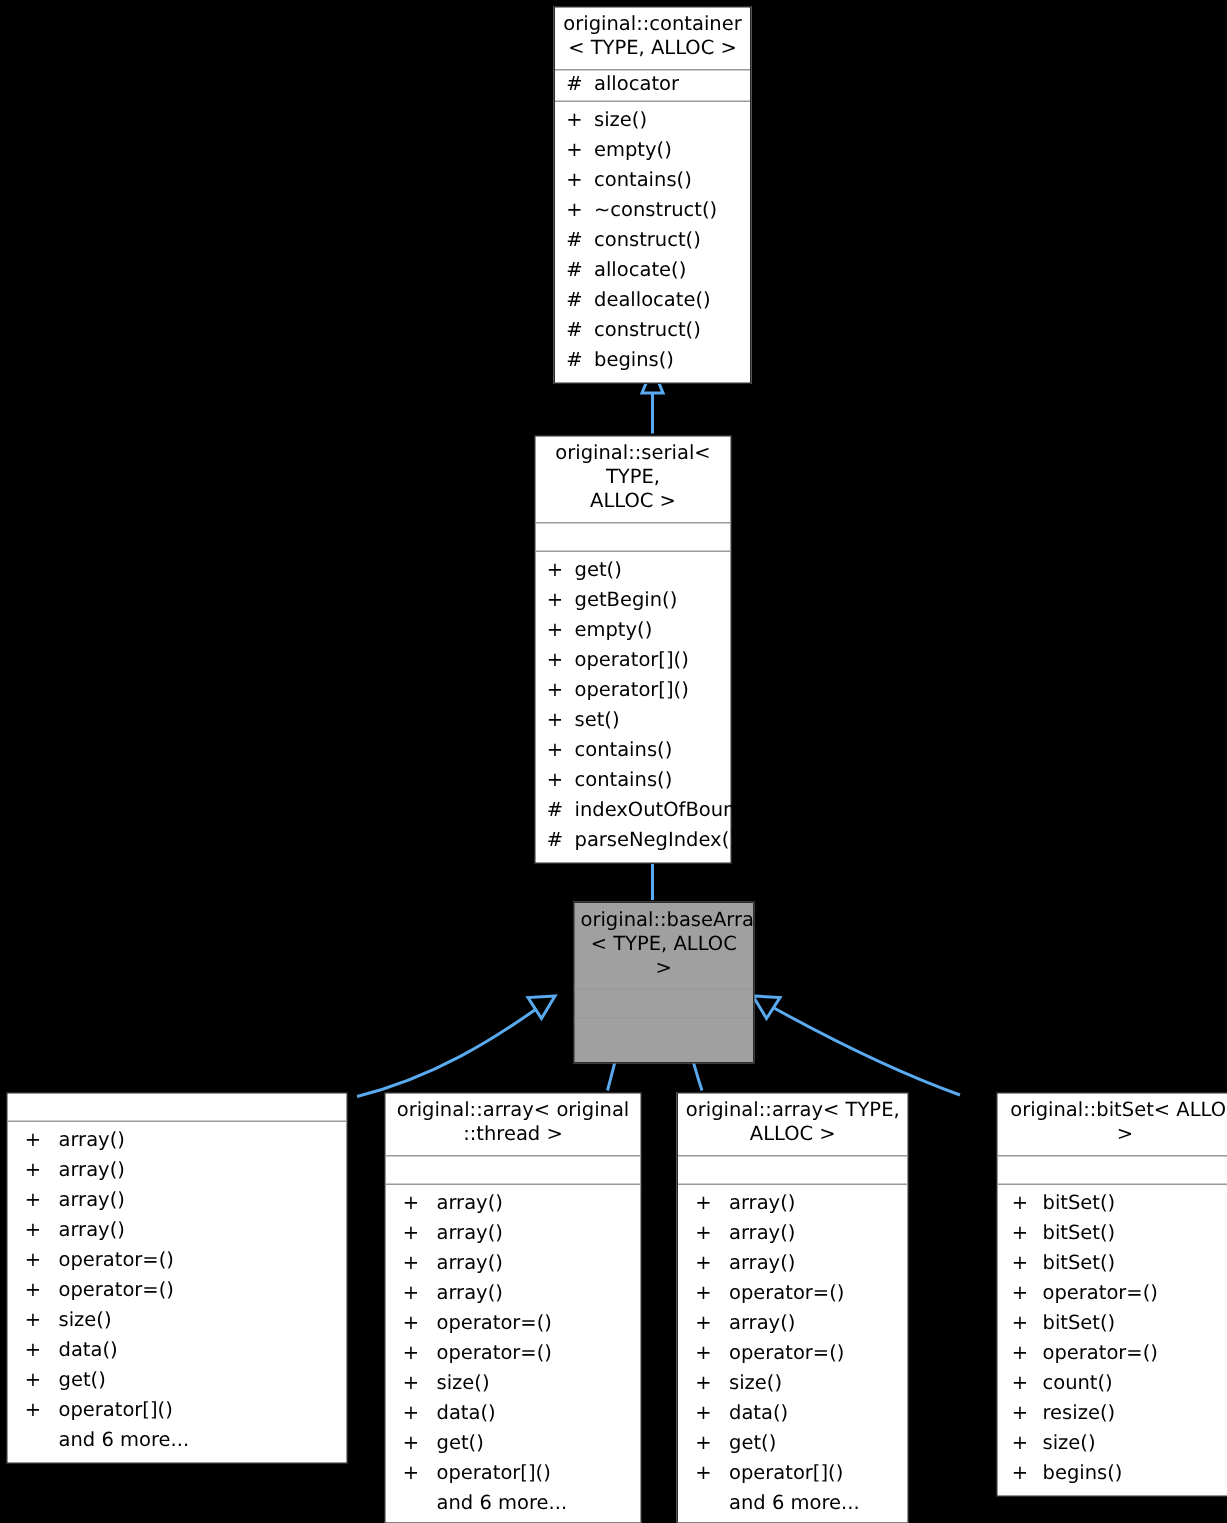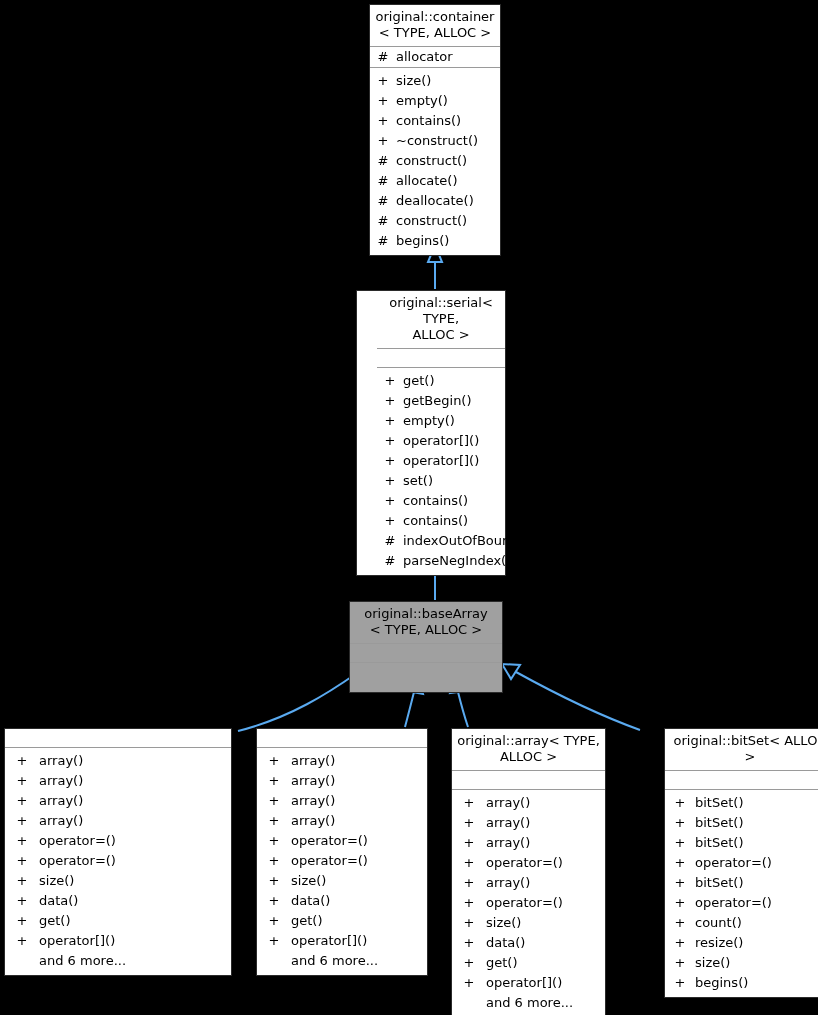--- a/index.html
+++ b/index.html
@@ -74,22 +74,22 @@
     text-align: left;
   }
   .row.more .vis { visibility: hidden; }
 
   
   #node-container .row .vis { width: 26px; flex: 0 0 26px; }
   #node-serial .row .vis { width: 26px; flex: 0 0 26px; }
   #node-bitset .row .vis { width: 30px; flex: 0 0 30px; }
 
   #node-container { left: 369px; top: 4px;  width: 132px; }
-  #node-serial    { left: 356px; top: 290px; width: 150px; padding-left: 20px; }
-  #node-basearray { left: 349px; top: 601px; width: 154px; }
+  #node-serial    { left: 356px; top: 290px; width: 132px; }
+  #node-basearray { left: 382px; top: 601px; width: 121px; }
   #node-array-underlying { left: 4px;   top: 728px; width: 228px; }
   #node-array-thread     { left: 256px; top: 728px; width: 172px; }
   #node-array-type       { left: 451px; top: 728px; width: 155px; }
   #node-bitset           { left: 631px; top: 728px; width: 172px; margin-left: 33px; }
 
   #node-container .attrs { padding: 0; }
   #node-container .attrs .row { height: 20px; line-height: 20px; }
   .node .attrs .row { height: 20px; line-height: 20px; }
 </style>
 </head>
@@ -278,20 +278,22 @@
           <span class="name">operator[]()</span>
         </div>
         <div class="row more">
           <span class="vis">+</span>
           <span class="name">and 6 more...</span>
         </div>
       </div>
   </div>
 
   <div class="node" id="node-array-thread">
+    <div class="title">original::array&lt; original
+::thread &gt;</div>
     <div class="attrs empty"></div>
     <div class="ops">
         <div class="row">
           <span class="vis">+</span>
           <span class="name">array()</span>
         </div>
         <div class="row">
           <span class="vis">+</span>
           <span class="name">array()</span>
         </div>

